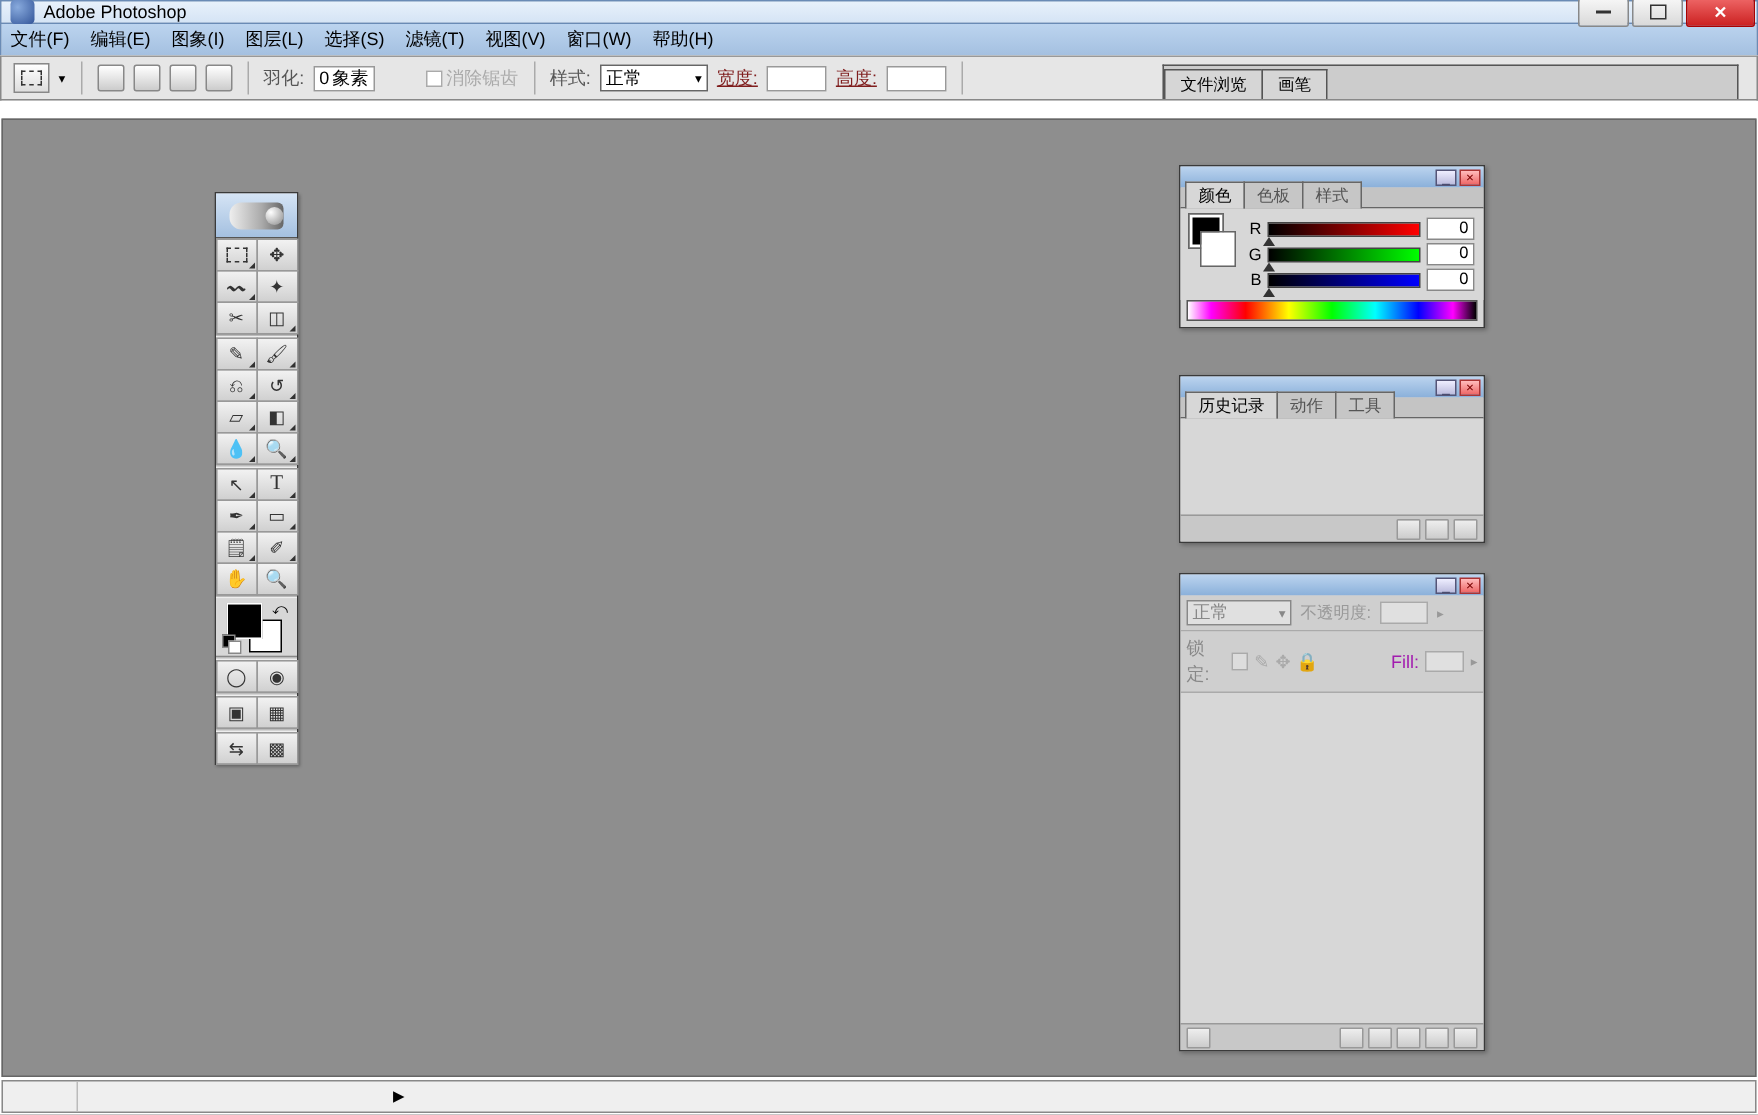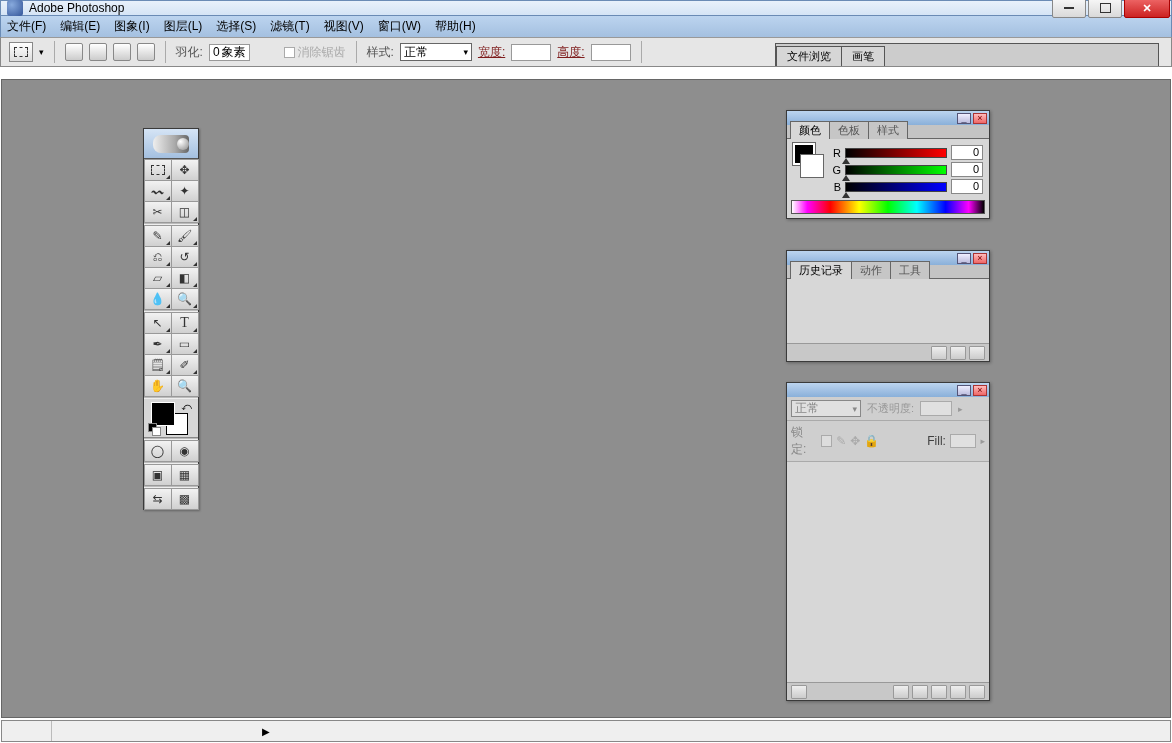--- a/index.html
+++ b/index.html
@@ -360,21 +360,21 @@
       <span style="color:#999; font-size:11px;">不透明度:</span>
       <div style="width:32px; height:15px; border:1px solid #aaa; background:#e0e0e0;"></div>
       <span style="font-size:9px; color:#999;">▸</span>
     </div>
     <div class="layer-lock">
       <span>锁定:</span>
       <div class="lock-ic"></div>
       <span class="gly" style="color:#aaa;">✎</span>
       <span class="gly" style="color:#aaa;">✥</span>
       <span class="gly" style="color:#aaa;">🔒</span>
-      <span style="margin-left:auto; color:#404040;padding-left:44px;">Fill:</span>
+      <span style="margin-left:auto; color:#a21caf;padding-left:44px;">Fill:</span>
       <div style="width:28px; height:14px; border:1px solid #aaa; background:#e0e0e0;"></div>
       <span style="font-size:9px; color:#999;">▸</span>
     </div>
     <div class="layer-list"></div>
     <div class="panel-foot">
       <div class="ico" style="margin-right:auto;"></div>
       <div class="ico"></div>
       <div class="ico"></div>
       <div class="ico"></div>
       <div class="ico"></div>

